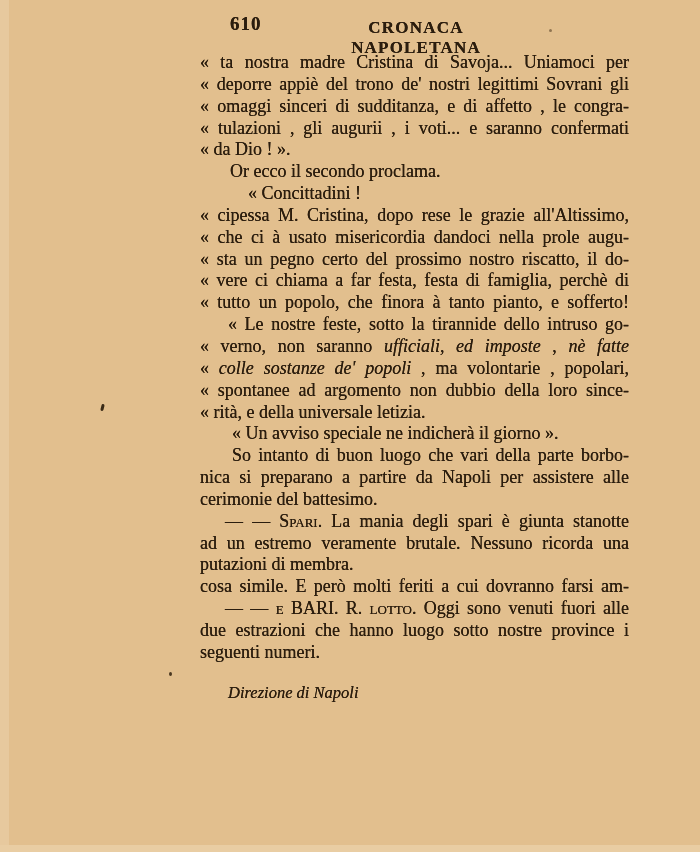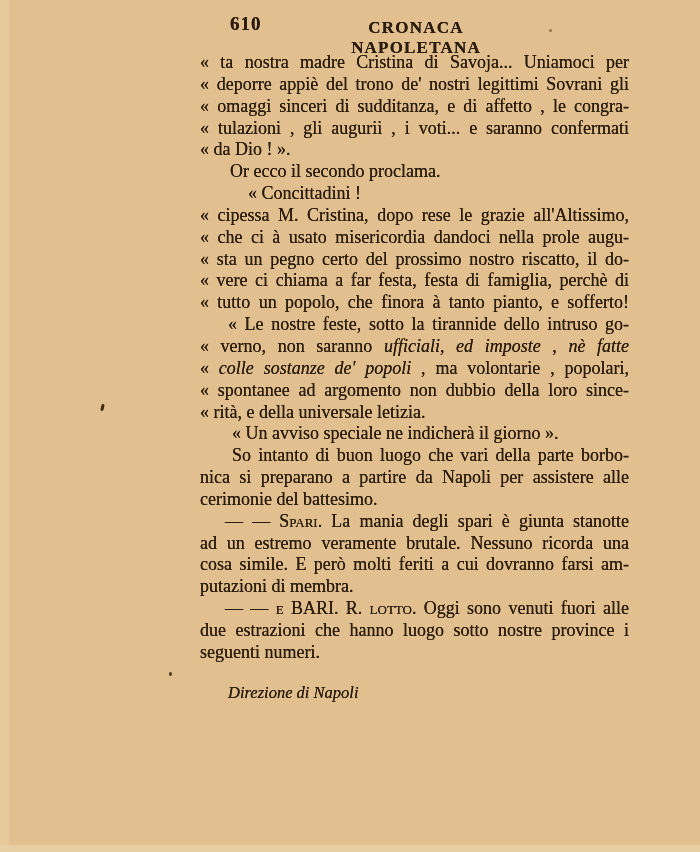--- a/index.html
+++ b/index.html
@@ -74,22 +74,22 @@
     <div class="line"><span>« verno, non saranno </span><span class="it">ufficiali, ed imposte</span><span> , </span><span class="it">nè fatte</span></div>
     <div class="line"><span>« </span><span class="it">colle sostanze de' popoli</span><span> , ma volontarie , popolari,</span></div>
     <div class="line"><span>« spontanee ad argomento non dubbio della loro since-</span></div>
     <div class="line short"><span>« rità, e della universale letizia.</span></div>
     <div class="line short" style="padding-left: 32px;"><span>« Un avviso speciale ne indicherà il giorno ».</span></div>
     <div class="line" style="padding-left: 32px;"><span>So intanto di buon luogo che vari della parte borbo-</span></div>
     <div class="line"><span>nica si preparano a partire da Napoli per assistere alle</span></div>
     <div class="line short"><span>cerimonie del battesimo.</span></div>
     <div class="line" style="padding-left: 25px;"><span>— — </span><span class="sc">Spari.</span><span> La mania degli spari è giunta stanotte</span></div>
     <div class="line"><span>ad un estremo veramente brutale. Nessuno ricorda una</span></div>
+    <div class="line short"><span>putazioni di membra.</span></div>
     <div class="line"><span>cosa simile. E però molti feriti a cui dovranno farsi am-</span></div>
-    <div class="line short"><span>putazioni di membra.</span></div>
     <div class="line" style="padding-left: 25px;"><span>— — </span><span class="sc">e </span><span>BARI. R. </span><span class="sc">lotto.</span><span> Oggi sono venuti fuori alle</span></div>
     <div class="line"><span>due estrazioni che hanno luogo sotto nostre province i</span></div>
     <div class="line short"><span>seguenti numeri.</span></div>
   </div>
 
 <div class="lotto">
   <div class="lotto-row">
     <div class="lotto-label"><span class="ind1"></span><span>Direzione di Napoli</span></div>
     <div class="lotto-num">70</div>
     <div class="lotto-num">52</div>

